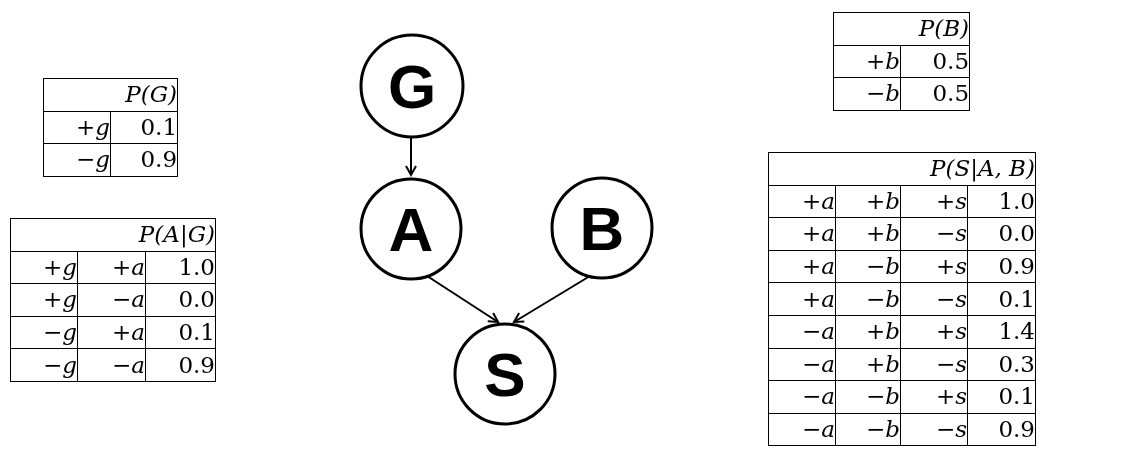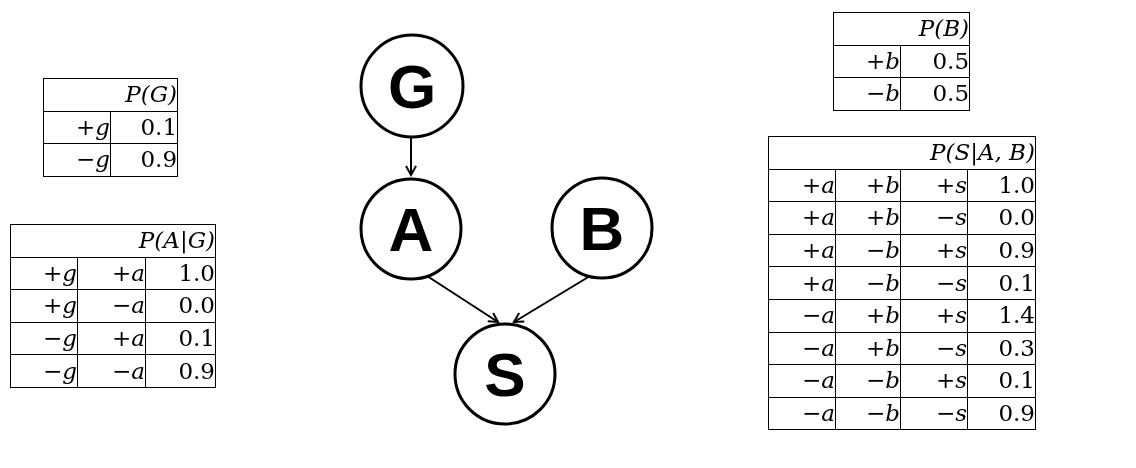--- a/index.html
+++ b/index.html
@@ -63,21 +63,21 @@
         <td class="var">+g</td>
         <td class="num">0.1</td>
       </tr>
       <tr>
         <td class="var">−g</td>
         <td class="num">0.9</td>
       </tr>
     </tbody>
   </table>
 
-  <table class="ptable" style="left:10px; top:224px; width:205px;">
+  <table class="ptable" style="left:10px; top:218px; width:205px;">
     <colgroup>
         <col style="width:67px">
         <col style="width:68px">
         <col style="width:70px">
       </colgroup>
     <thead>
       <tr>
         <th colspan="3">P(A|G)</th>
       </tr>
     </thead>
@@ -120,21 +120,21 @@
         <td class="var">+b</td>
         <td class="num">0.5</td>
       </tr>
       <tr>
         <td class="var">−b</td>
         <td class="num">0.5</td>
       </tr>
     </tbody>
   </table>
 
-  <table class="ptable" style="left:768px; top:136px; width:267px;">
+  <table class="ptable" style="left:768px; top:152px; width:267px;">
     <colgroup>
         <col style="width:67px">
         <col style="width:65px">
         <col style="width:67px">
         <col style="width:68px">
       </colgroup>
     <thead>
       <tr>
         <th colspan="4">P(S|A, B)</th>
       </tr>

